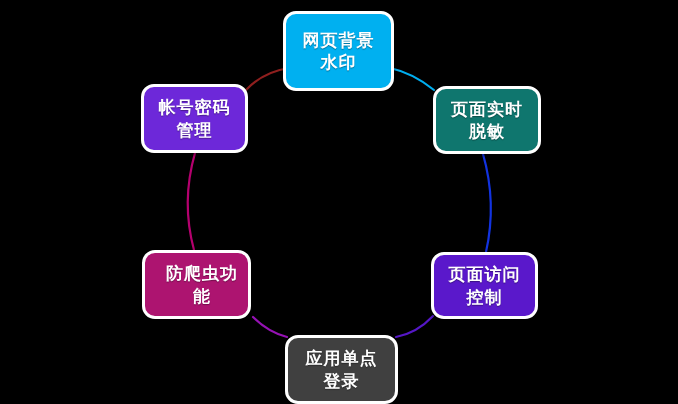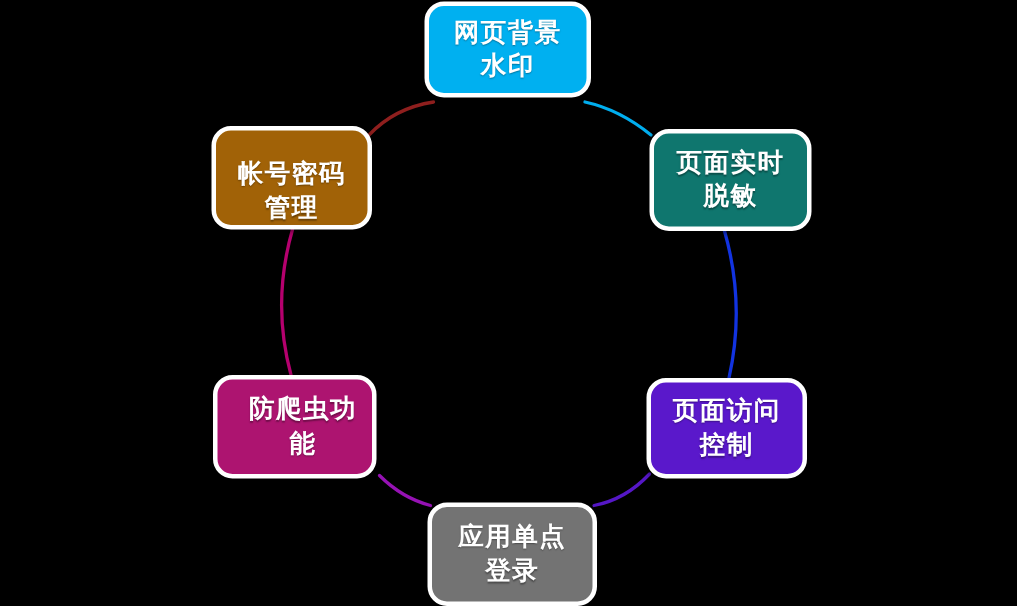--- a/index.html
+++ b/index.html
@@ -44,21 +44,21 @@
     width: 80px;
     text-align: center;
     color: #ffffff;
     font-size: 17px;
     font-weight: 700;
     line-height: 1.32;
     letter-spacing: 1px;
     text-shadow: 0 1px 1px rgba(0,0,0,0.35);
     word-break: break-all;
   }
-  .node-top          { left: 283px; top: 1px;   width: 111px; height: 64px; }
+  .node-top          { left: 283px; top: 11px;   width: 111px; height: 80px; }
   .node-top-right    { left: 433px; top: 86px;  width: 108px; height: 68px; }
   .node-bottom-right { left: 431px; top: 252px; width: 107px; height: 67px; align-items: center; }
   .node-bottom       { left: 285px; top: 335px; width: 113px; height: 69px; }
   .node-bottom-left  { left: 142px; top: 250px; width: 109px; height: 69px; padding-left: 11px; }
   .node-top-left     { left: 141px; top: 84px;  width: 107px; height: 69px; }
 </style>
 </head>
 <body>
 
 <div class="stage">
@@ -77,25 +77,25 @@
   </div>
 
   <div class="node node-top-right" style="background-color: #0f766e;">
     <span class="label">页面实时脱敏</span>
   </div>
 
   <div class="node node-bottom-right" style="background-color: rgb(90, 24, 203);">
     <span class="label">页面访问控制</span>
   </div>
 
-  <div class="node node-bottom" style="background-color: #737373;">
+  <div class="node node-bottom" style="background-color: #404040;">
     <span class="label">应用单点登录</span>
   </div>
 
   <div class="node node-bottom-left" style="background-color: rgb(173, 20, 112);">
     <span class="label">防爬虫功能</span>
   </div>
 
-  <div class="node node-top-left" style="background-color: #a16207; align-items: flex-end;">
+  <div class="node node-top-left" style="background-color: #6d28d9;">
     <span class="label">帐号密码管理</span>
   </div>
 
 </div>
 
 </body></html>

